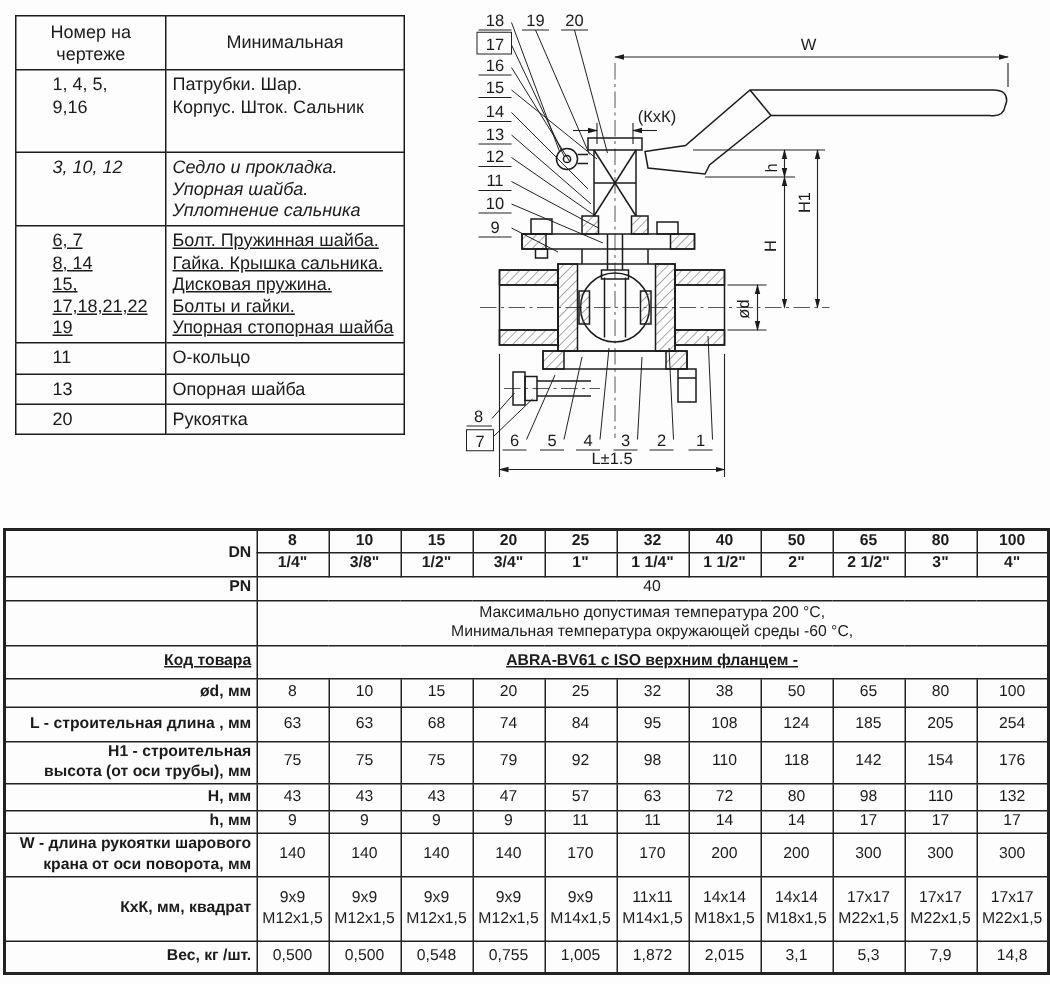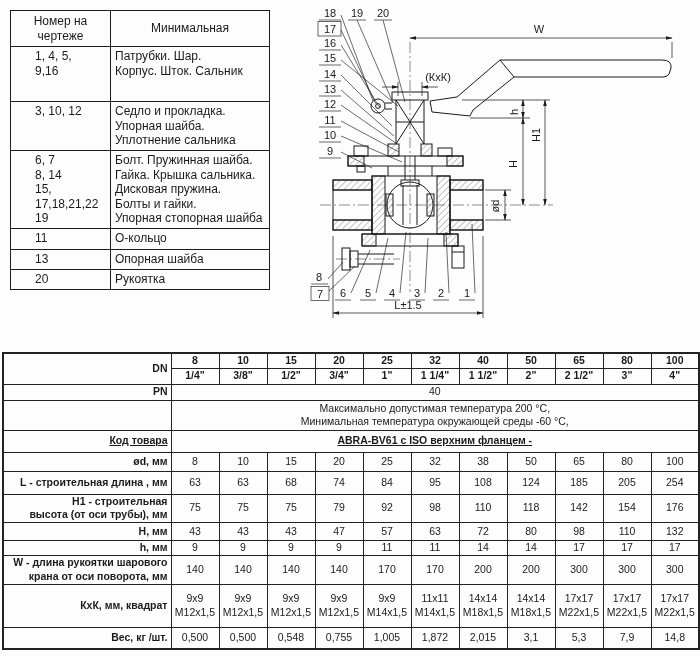--- a/index.html
+++ b/index.html
@@ -16,22 +16,22 @@
     border-collapse:collapse;table-layout:fixed;
     font-size:12px;line-height:1.22;border-radius:13px;
   }
   table.parts th,table.parts td{
     border:1.6px solid #1c1c1c;
     padding:2px 4px;vertical-align:top;white-space:pre-line;
   }
   table.parts th{font-weight:normal;text-align:center;vertical-align:middle;height:31px;}
   table.parts td.num{padding-left:24px;}
   table.parts tbody tr:nth-child(1){height:55px;}
-  table.parts tbody tr:nth-child(2){height:44px;}
-  table.parts tbody tr:nth-child(3){height:66px;}
+  table.parts tbody tr:nth-child(2){height:44px;font-style:italic;}
+  table.parts tbody tr:nth-child(3){height:66px;text-decoration:underline;}
   table.parts tbody tr:nth-child(4){height:21px;}
   table.parts tbody tr:nth-child(5){height:20px;}
   table.parts tbody tr:nth-child(6){height:20px;}
 
   
   svg.drawing{position:absolute;left:310px;top:0;width:390px;height:340px;}
   svg.drawing text{font-family:"Liberation Sans","DejaVu Sans",sans-serif;font-size:11px;fill:#1b1b1b;}
 
   
   table.spec{

